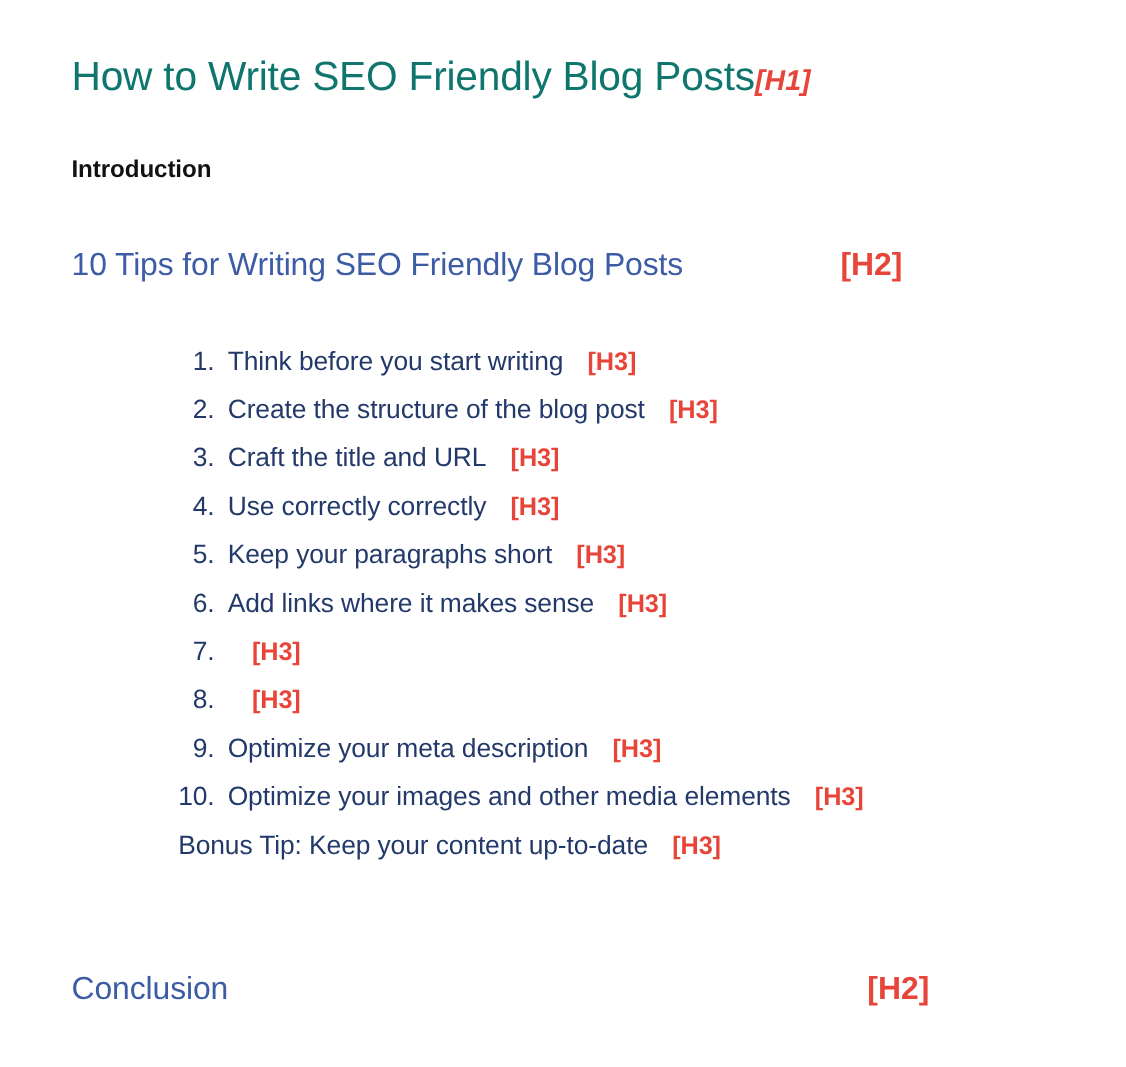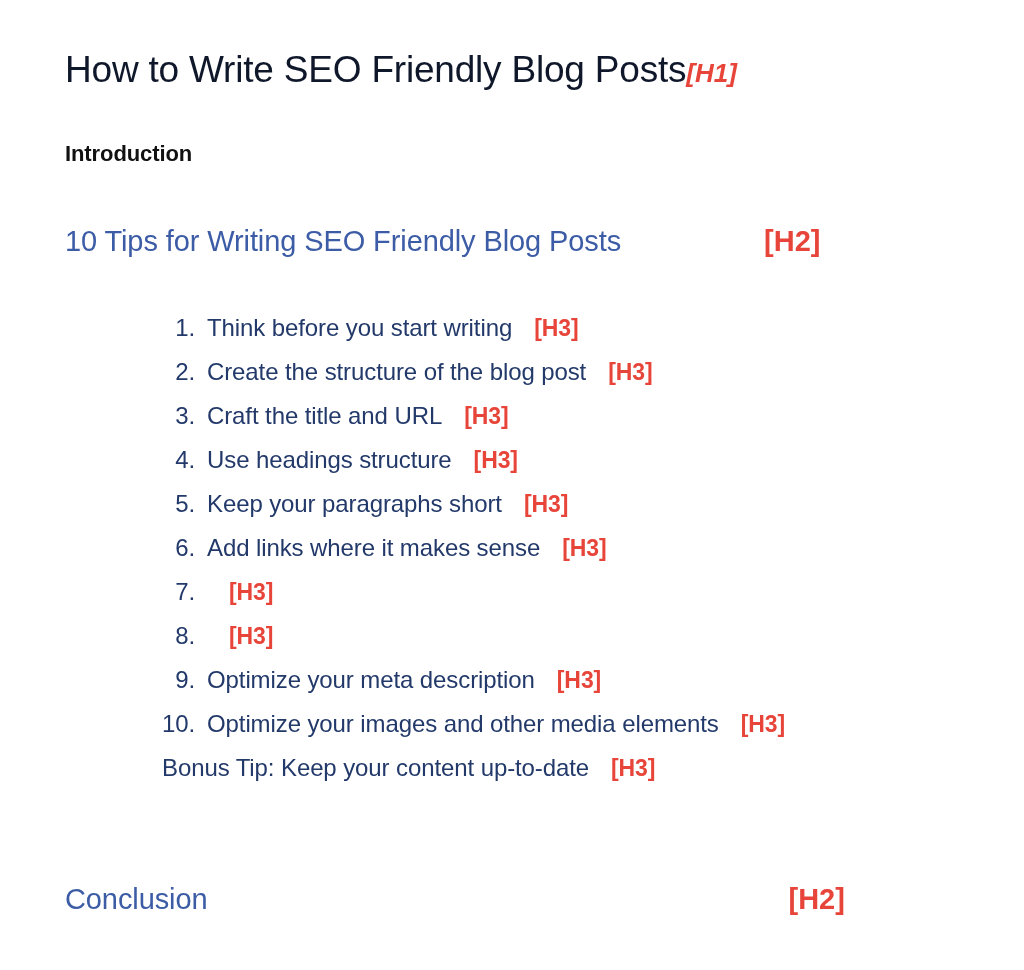--- a/index.html
+++ b/index.html
@@ -34,21 +34,21 @@
   
   .h1-row {
     position: absolute;
     left: 65px;
     top: 48px;
     width: 900px;
     display: flex;
     align-items: baseline;
   }
   .h1-text {
-    color: #0f172a;
+    color: #0f766e;
     font-size: 37px;
     font-weight: normal;
     line-height: 44px;
     letter-spacing: -0.2px;
     white-space: nowrap;
   }
   .h1-row .tag {
     font-size: 26px;
     line-height: 44px;
     font-style: italic;
@@ -176,21 +176,21 @@
     </li>
 
     <li class="tip-item">
       <span class="tip-marker num">3.</span>
       <span class="tip-label">Craft the title and URL</span>
       <span class="tag">[H3]</span>
     </li>
 
     <li class="tip-item">
       <span class="tip-marker num">4.</span>
-      <span class="tip-label">Use headings structure</span>
+      <span class="tip-label">Use correctly correctly</span>
       <span class="tag">[H3]</span>
     </li>
 
     <li class="tip-item">
       <span class="tip-marker num">5.</span>
       <span class="tip-label">Keep your paragraphs short</span>
       <span class="tag">[H3]</span>
     </li>
 
     <li class="tip-item">

